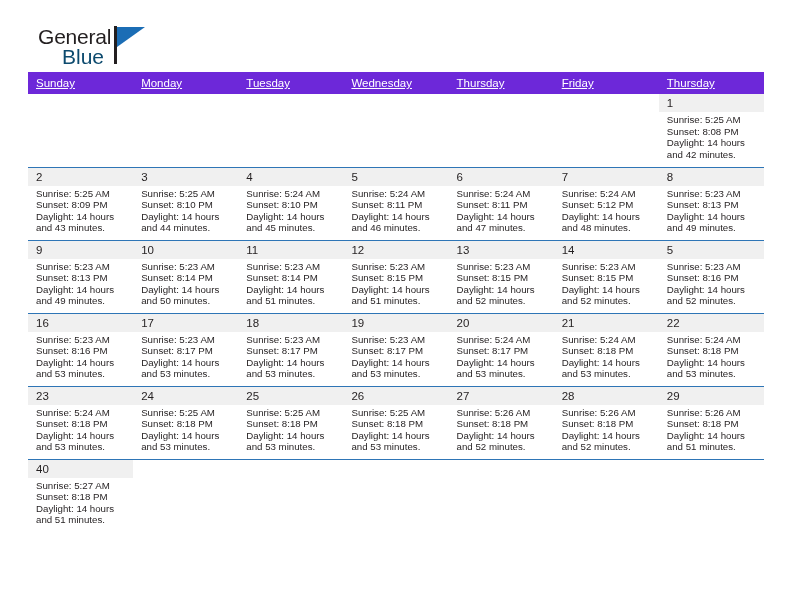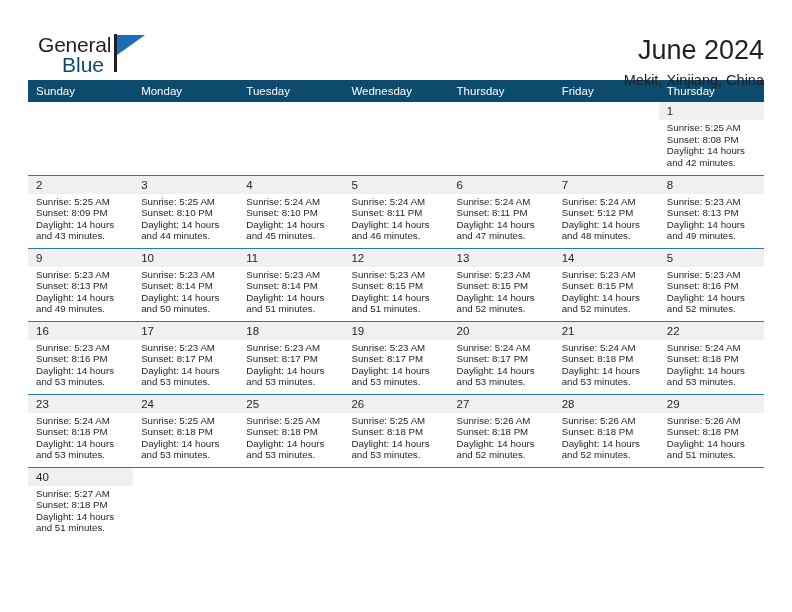--- a/index.html
+++ b/index.html
@@ -7,21 +7,21 @@
     width: 792px;
     height: 612px;
     background: #ffffff;
     font-family: "Liberation Sans", sans-serif;
     overflow: hidden;
   }
   .page {
     position: relative;
     width: 792px;
     height: 612px;
-    padding: 8px 28px;
+    padding: 0 28px;
   }
 
   
   .header {
     display: flex;
     align-items: flex-start;
     justify-content: space-between;
     height: 72px;
     padding-top: 26px;
   }
@@ -80,28 +80,29 @@
     margin-top: 3px;
   }
 
   
   .calendar {
     width: 736px;
     border-collapse: collapse;
     table-layout: fixed;
   }
   .calendar th {
-    background: #0c4a6e;
+    background: #6d28d9;
     color: #ffffff;
     font-size: 11.5px;
     font-weight: normal;
     text-align: left;
     padding: 5px 0 5px 8px;
     height: 22px;
     border: none;
+    text-decoration: underline;
   }
   .calendar td {
     width: 105.14px;
     height: 73px;
     vertical-align: top;
     padding: 0;
     border-bottom: 1.3px solid #2e75b6;
     background: #ffffff;
   }
   .daynum {
@@ -128,24 +129,20 @@
 <body>
 
 <div class="page">
 
   <div class="header">
     <div class="logo">
       <span class="logo-general">General</span>
       <span class="logo-bar"></span>
       <span class="logo-tri"></span>
       <span class="logo-blue">Blue</span>
-    </div>
-    <div class="title-block">
-      <div class="cal-title">June 2024</div>
-      <div class="cal-subtitle">Mekit, Xinjiang, China</div>
     </div>
   </div>
 
   <table class="calendar">
     <thead>
       <tr id="weekday-row">
           <th>Sunday</th>
           <th>Monday</th>
           <th>Tuesday</th>
           <th>Wednesday</th>

